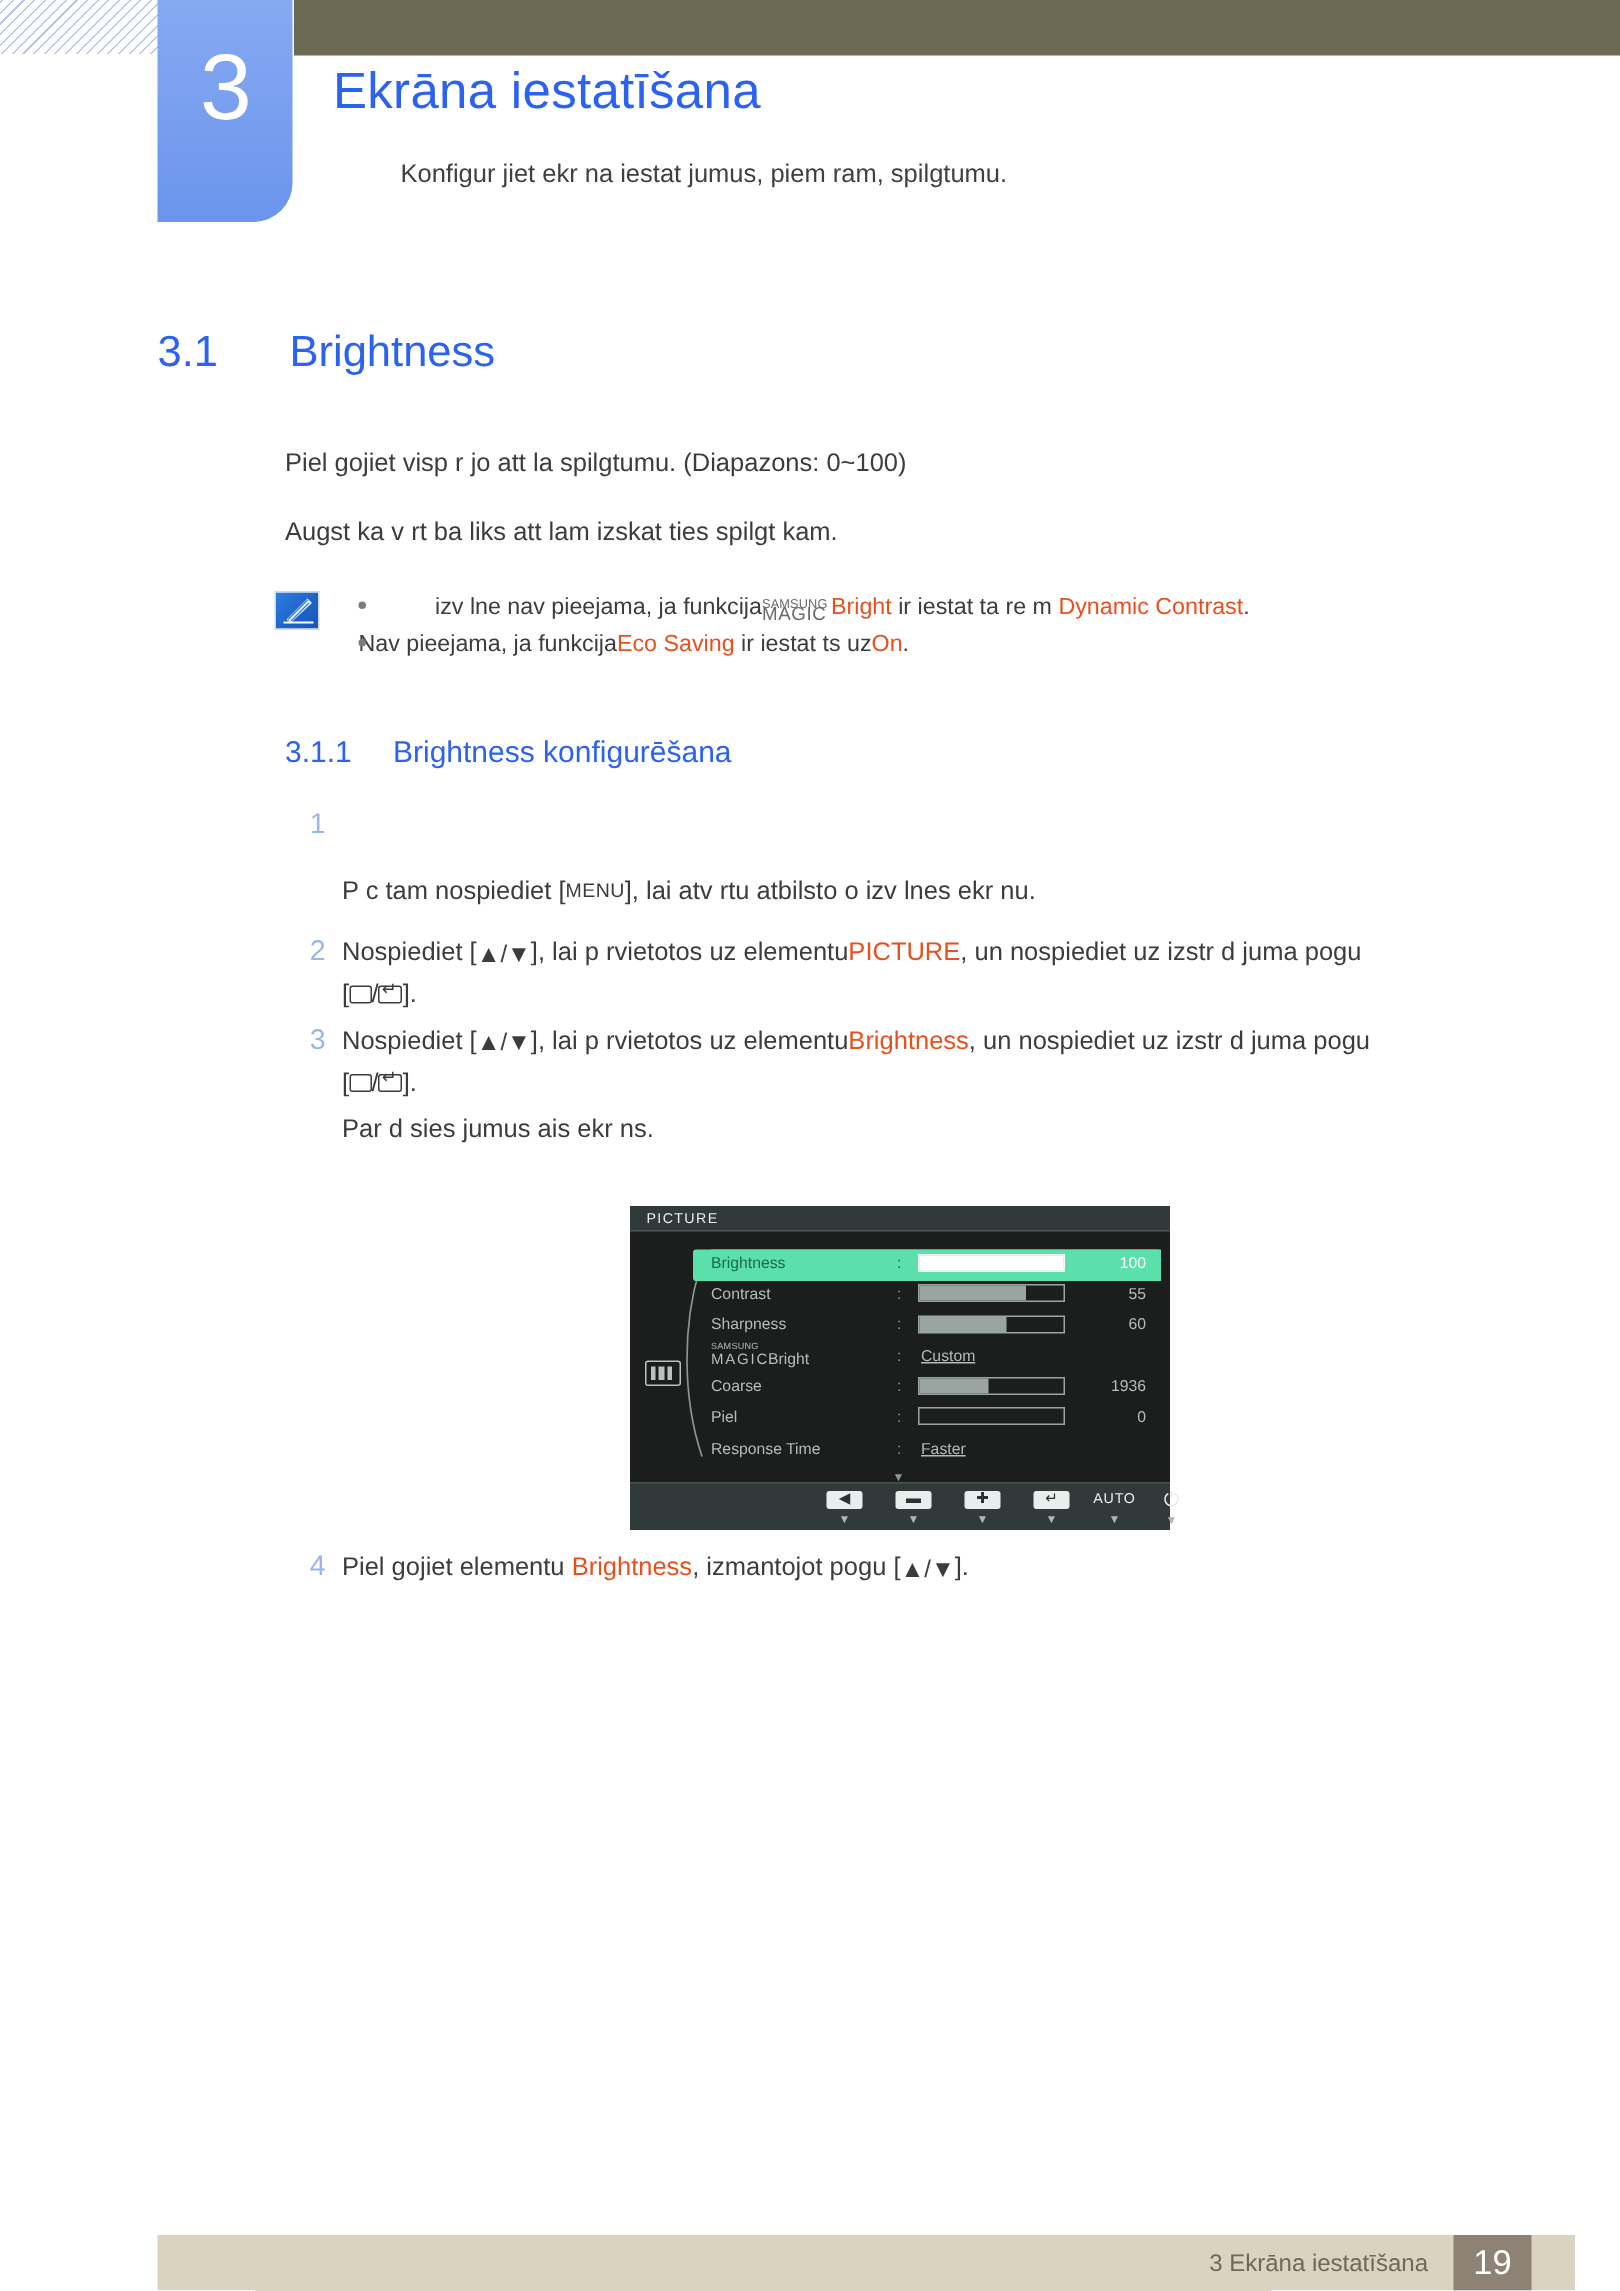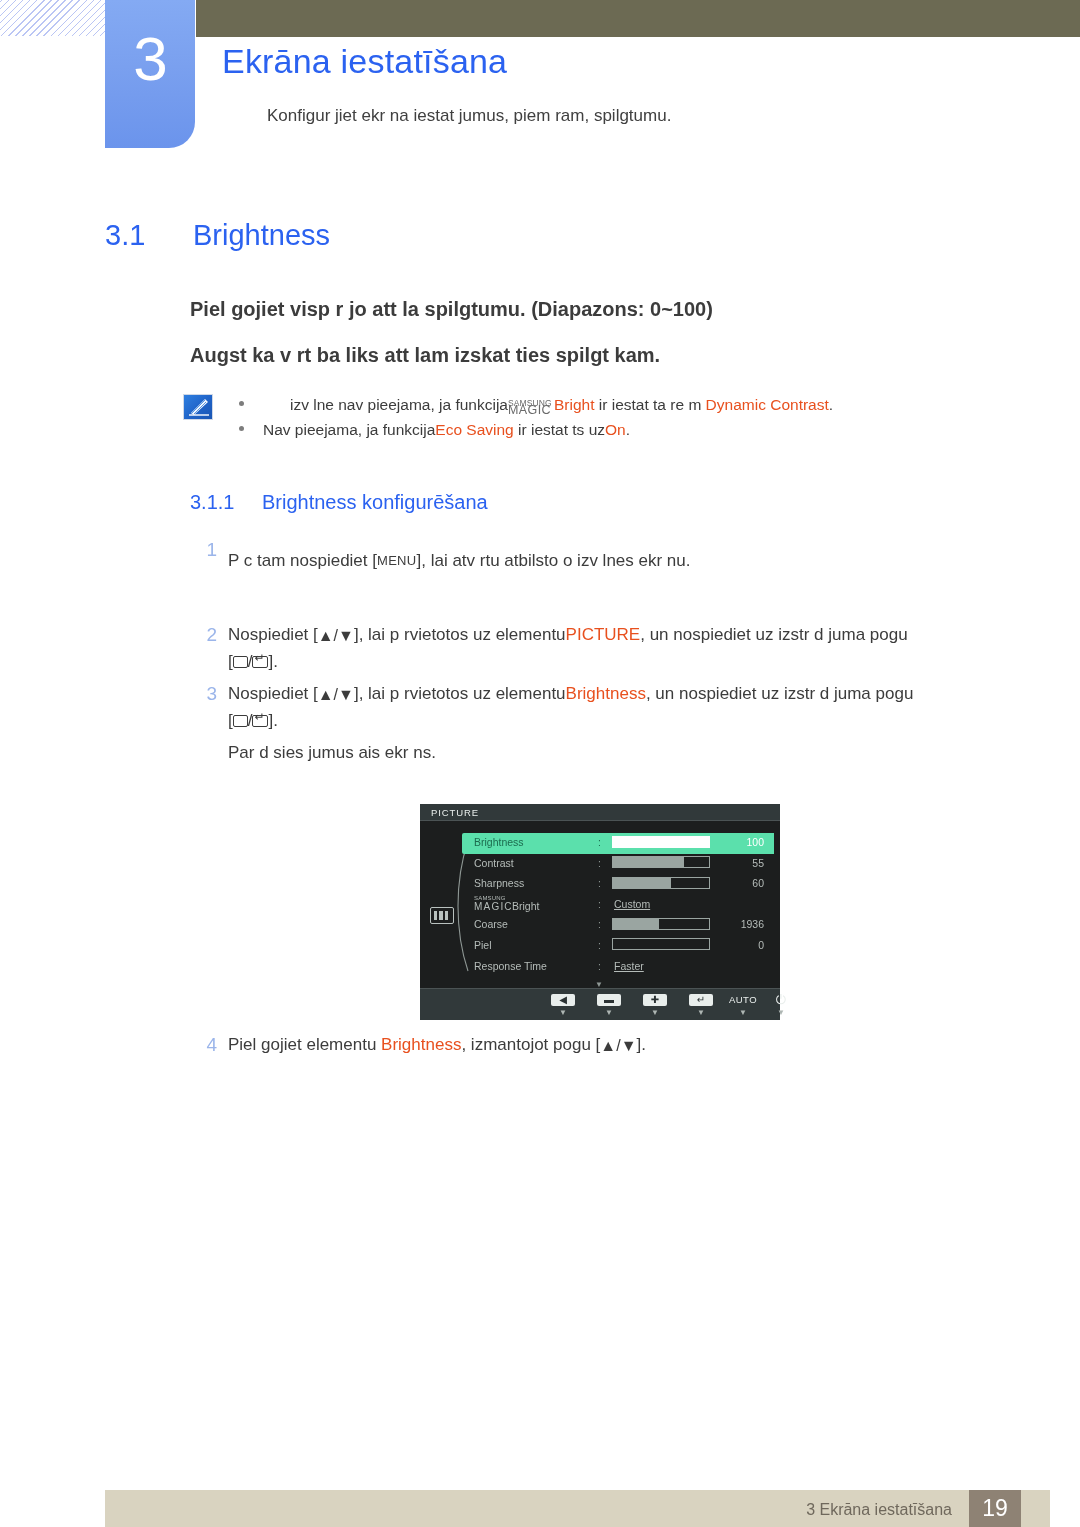--- a/index.html
+++ b/index.html
@@ -91,24 +91,23 @@
     line-height: 30px;
     color: #2b62f0;
     font-weight: 400;
   }
   .sub-head .num { display: inline-block; width: 72px; }
 
   
   .para {
     position: absolute;
     left: 190px;
-    font-size: 20px;
+    font-size: 17px;
     line-height: 26px;
     color: #3c3c3c;
-    font-weight: bold;
   }
   .p1 { top: 296px; }
   .p2 { top: 342px; }
 
   
   .note { position: absolute; left: 183px; top: 392px; width: 770px; }
   .note-icon {
     position: absolute;
     left: 0; top: 2px;
     width: 30px; height: 26px;
@@ -128,21 +127,21 @@
   }
   .note-row .bullet {
     position: absolute;
     left: 0; top: 9px;
     width: 5px; height: 5px;
     border-radius: 50%;
     background: #7d7d7d;
   }
   .note-row .rtxt { display: inline-block; }
   .note-row.r1 .rtxt { margin-left: 51px; }
-  .note-row.r2 .rtxt { margin-left: 24px; }
+  .note-row.r2 .rtxt { }
   .orange { color: #e8501e; }
   .magic {
     display: inline-block;
     position: relative;
     width: 46px;
     height: 20px;
     vertical-align: -4px;
   }
   .magic .s {
     position: absolute; left: 0; top: -3px;
@@ -162,21 +161,21 @@
   }
   .step .n {
     position: absolute;
     left: -33px; top: 0;
     width: 22px;
     text-align: right;
     color: #9bb5ea;
     font-size: 19px;
   }
   .s1 { left: 228px; top: 537px; width: 760px; }
-  .s1b { left: 228px; top: 548px; width: 760px; }
+  .s1b { left: 228px; top: 581px; width: 760px; }
   .s2 { left: 228px; top: 622px; width: 760px; }
   .s3 { left: 228px; top: 681px; width: 760px; }
   .s3b { left: 228px; top: 740px; width: 760px; }
   .s4 { left: 228px; top: 1032px; width: 760px; }
 
   .kbd-menu {
     font-size: 13px;
     letter-spacing: 0.3px;
     vertical-align: 1px;
   }

